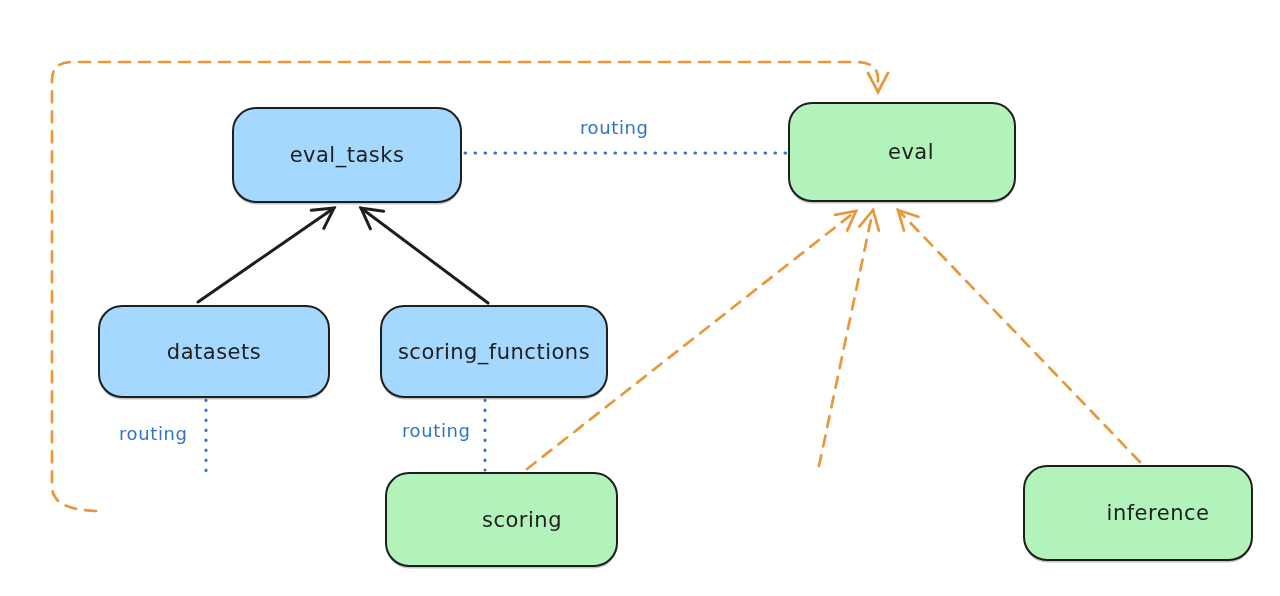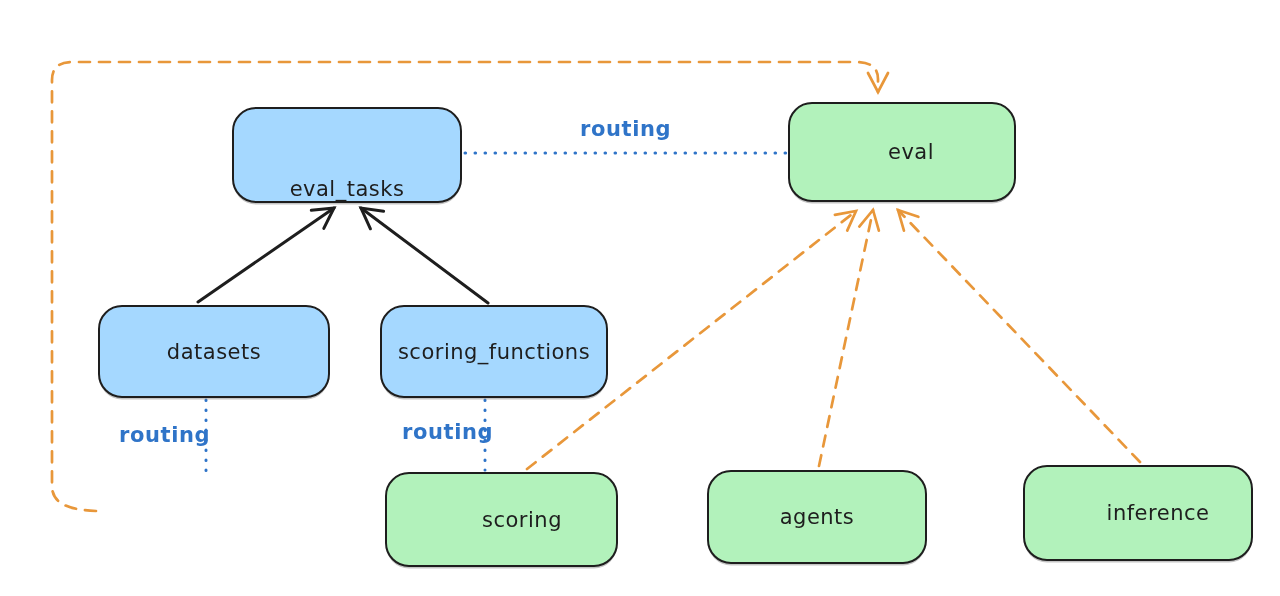--- a/index.html
+++ b/index.html
@@ -48,22 +48,22 @@
     letter-spacing: 0.5px;
     box-shadow: 0 2.5px 0 -1px rgba(125,125,125,0.45);
     background: var(--bg);
   }
   .node.blue  { background: var(--blue-fill); }
   .node.green { background: var(--green-fill); }
 
   .routing-label {
     position: absolute;
     color: var(--routing-blue);
-    font-size: 21px;
-    font-weight: bold;
+    font-size: 18px;
+    font-weight: normal;
     letter-spacing: 0.6px;
     text-align: center;
   }
 </style>
 </head>
 <body>
 
 <div class="canvas">
 
   <svg class="edges" viewBox="0 0 1280 596" xmlns="http://www.w3.org/2000/svg">
@@ -82,44 +82,41 @@
     <path class="edge-blue" d="M465,153 L786,153"></path>
     <path class="edge-blue" d="M206,400 L206,473"></path>
     <path class="edge-blue" d="M485,400 L485,470"></path>
 
     <path class="edge-orange" d="M96,511 C74,510 52,506 52,486 L52,80 Q52,62 72,62 L856,62 Q878,62 878,79 L878,92" marker-end="url(#arrowOrange)"></path>
     <path class="edge-orange" d="M527,469 L856,211" marker-end="url(#arrowOrange)"></path>
     <path class="edge-orange" d="M819,466 L873,210" marker-end="url(#arrowOrange)"></path>
     <path class="edge-orange" d="M1140,462 L898,210" marker-end="url(#arrowOrange)"></path>
   </svg>
 
-  <div class="node blue" style="left:232px; top:107px; width:230px; height:96px;align-items:flex-end;">
+  <div class="node blue" style="left:232px; top:107px; width:230px; height:96px;">
     <span>eval_tasks</span>
   </div>
 
   <div class="node green" style="left:788px; top:102px; width:228px; height:100px;padding-left:18px;">
     <span>eval</span>
   </div>
 
   <div class="node blue" style="left:98px; top:305px; width:232px; height:93px;">
     <span>datasets</span>
   </div>
 
   <div class="node blue" style="left:380px; top:305px; width:228px; height:93px;">
     <span>scoring_functions</span>
   </div>
 
 
   <div class="node green" style="left:385px; top:472px; width:233px; height:95px;padding-left:41px;">
     <span>scoring</span>
   </div>
 
-  <div class="node green" style="left:707px; top:470px; width:220px; height:94px;">
-    <span>agents</span>
-  </div>
 
   <div class="node green" style="left:1023px; top:465px; width:230px; height:96px;padding-left:40px;">
     <span>inference</span>
   </div>
 
   <div class="routing-label" style="left:580px; top:117px;">routing</div>
   <div class="routing-label" style="left:119px; top:423px;">routing</div>
   <div class="routing-label" style="left:402px; top:420px;">routing</div>
 
 </div>

